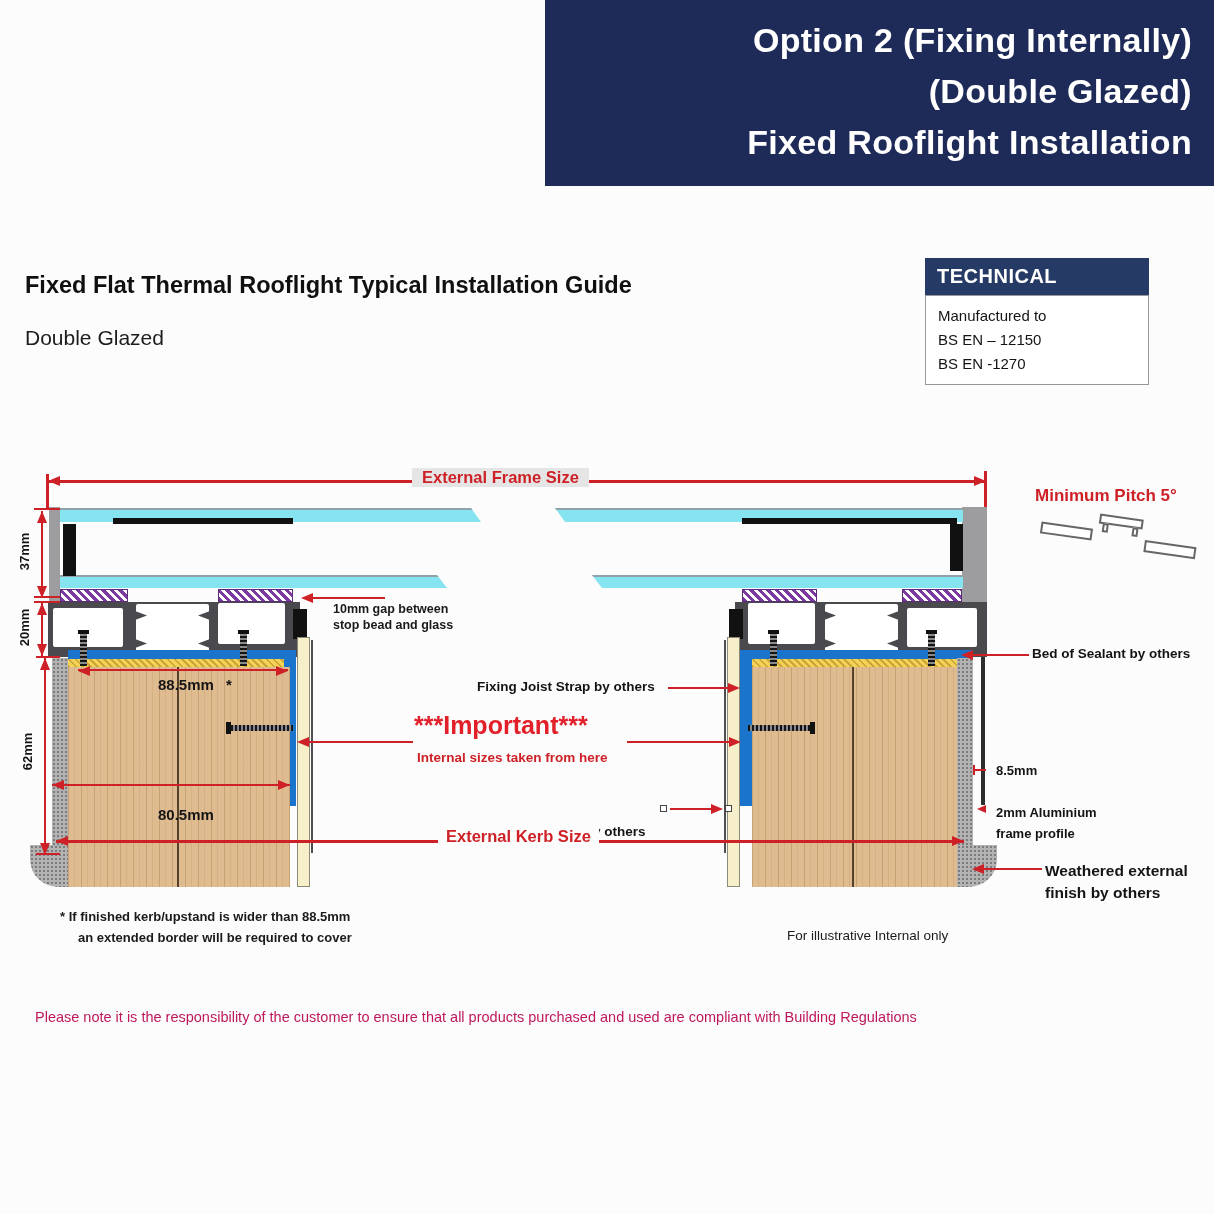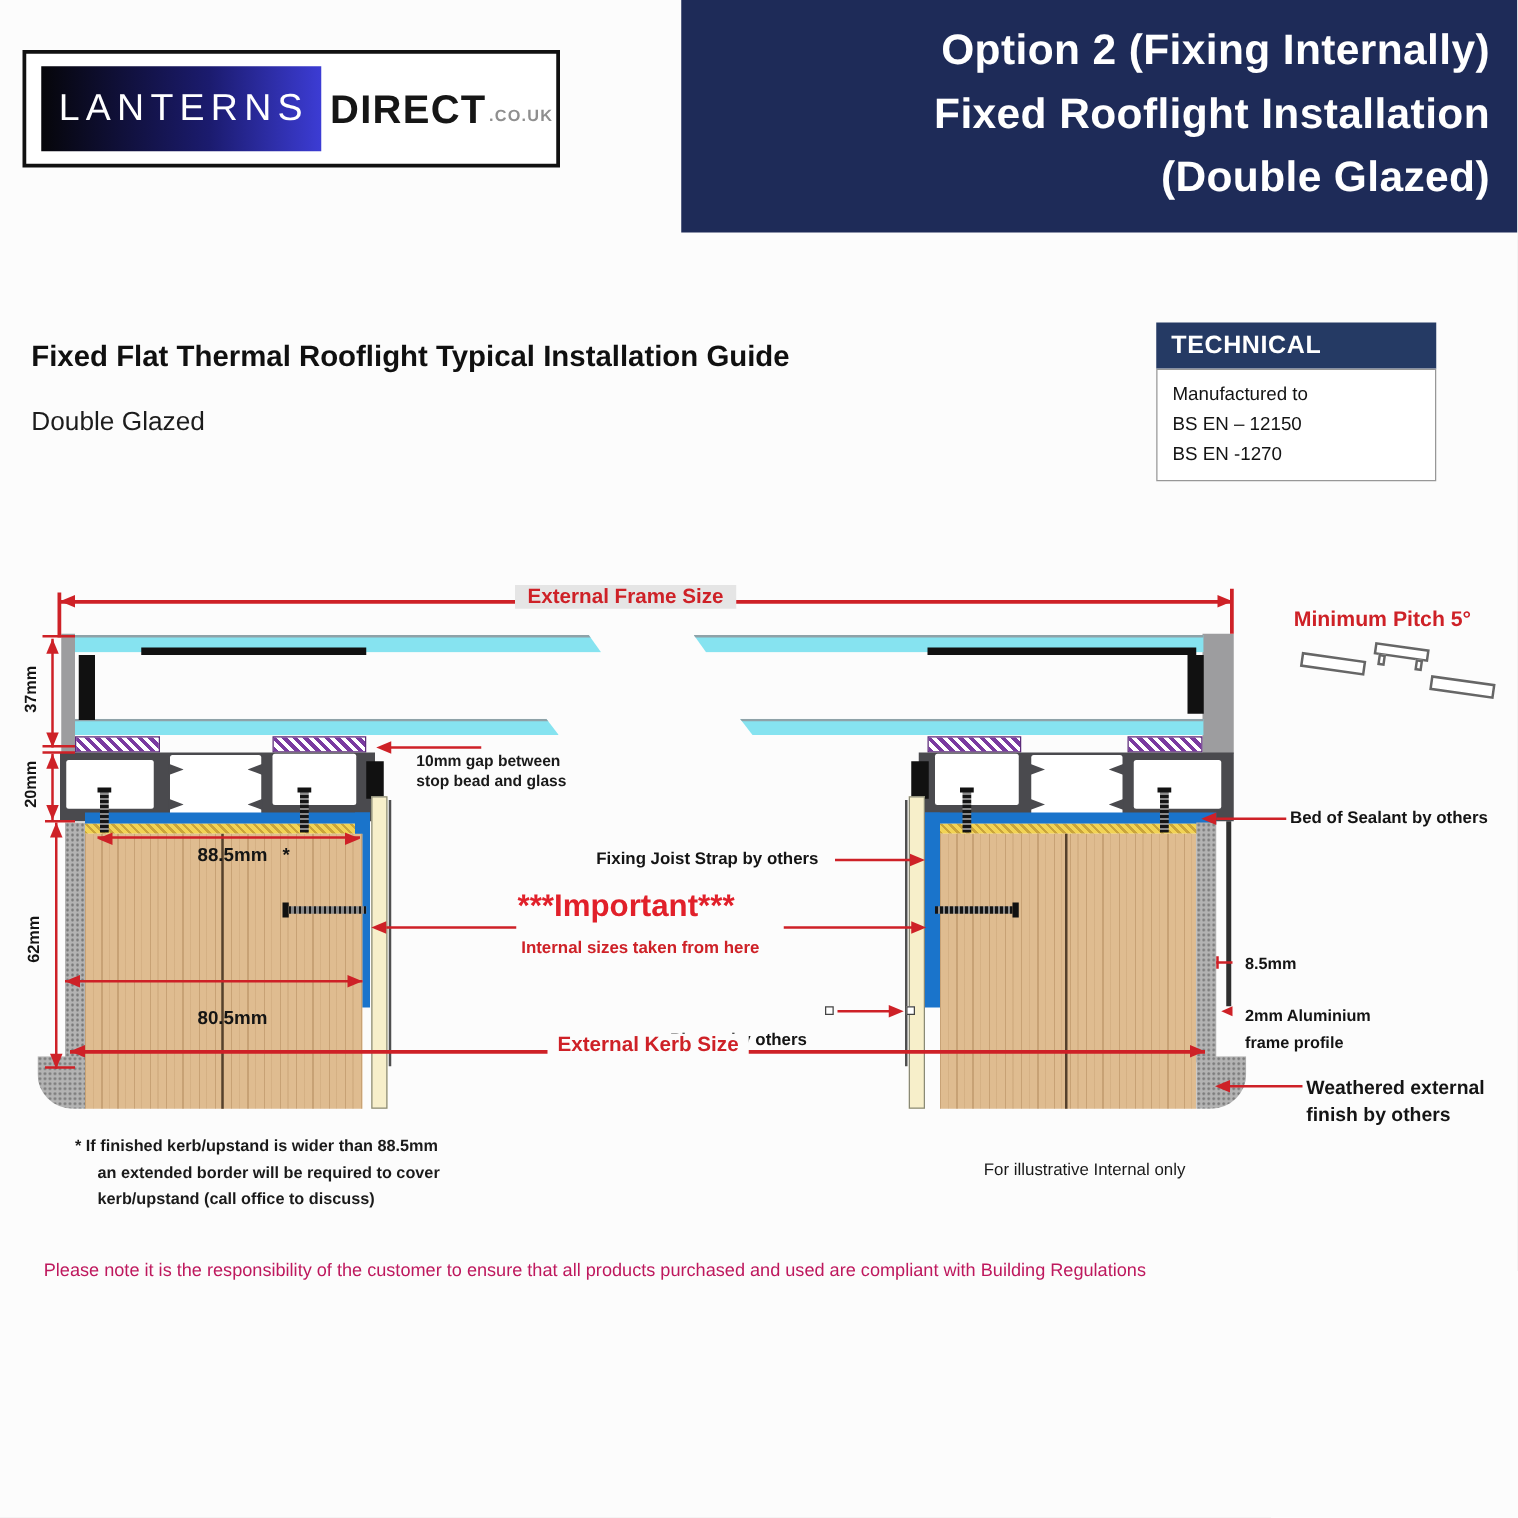--- a/index.html
+++ b/index.html
@@ -53,30 +53,25 @@
   .vlab{position:absolute;font-weight:bold;font-size:13px;color:#141414;transform:rotate(-90deg);white-space:nowrap;width:50px;text-align:center}
   .sq{position:absolute;width:7px;height:7px;background:#fff;border:1.5px solid #444}
   .pitchbar{position:absolute;background:#fff;border:2px solid #666}
   .note{position:absolute;font-size:13px;font-weight:600;color:#1a1a1a;line-height:21px}
 </style>
 </head>
 <body>
 
 <div class="page">
 
-  <div class="logo-box">
-    <span class="logo-blue">LANTERNS</span>
-    <span class="logo-direct">DIRECT</span>
-    <span class="logo-tld">.CO.UK</span>
-  </div>
 
   <div class="banner">
     <div>Option 2 (Fixing Internally)</div>
+    <div>(Double Glazed)</div>
     <div>Fixed Rooflight Installation</div>
-    <div>(Double Glazed)</div>
   </div>
 
   <div class="doc-title">Fixed Flat Thermal Rooflight Typical Installation Guide</div>
   <div class="doc-subtitle">Double Glazed</div>
 
   <div class="tech-box">
     <div class="tech-head">TECHNICAL</div>
     <div class="tech-body">
       <div>Manufactured to</div>
       <div>BS EN – 12150</div>
@@ -258,19 +253,18 @@
   <div class="abs rl" style="left:984px;top:868px;width:58px;height:2px"></div>
   <div class="abs ahl" style="left:972px;top:864px"></div>
   <div class="lab" style="left:1045px;top:860px;font-size:15.5px;line-height:22px">
     <div>Weathered external</div>
     <div>finish by others</div>
   </div>
 
   <div class="note" style="left:60px;top:906px">
     <div>* If finished kerb/upstand is wider than 88.5mm</div>
     <div style="padding-left:18px">an extended border will be required to cover</div>
-    <div style="padding-left:18px">kerb/upstand (call office to discuss)</div>
   </div>
   <div class="note" style="left:787px;top:925px;font-size:13.5px;font-weight:normal">For illustrative Internal only</div>
 
   <div class="abs" style="left:35px;top:1009px;font-size:14.5px;color:#be185d;white-space:nowrap">Please note it is the responsibility of the customer to ensure that all products purchased and used are compliant with Building Regulations</div>
 
 </div>
 
 </body></html>

